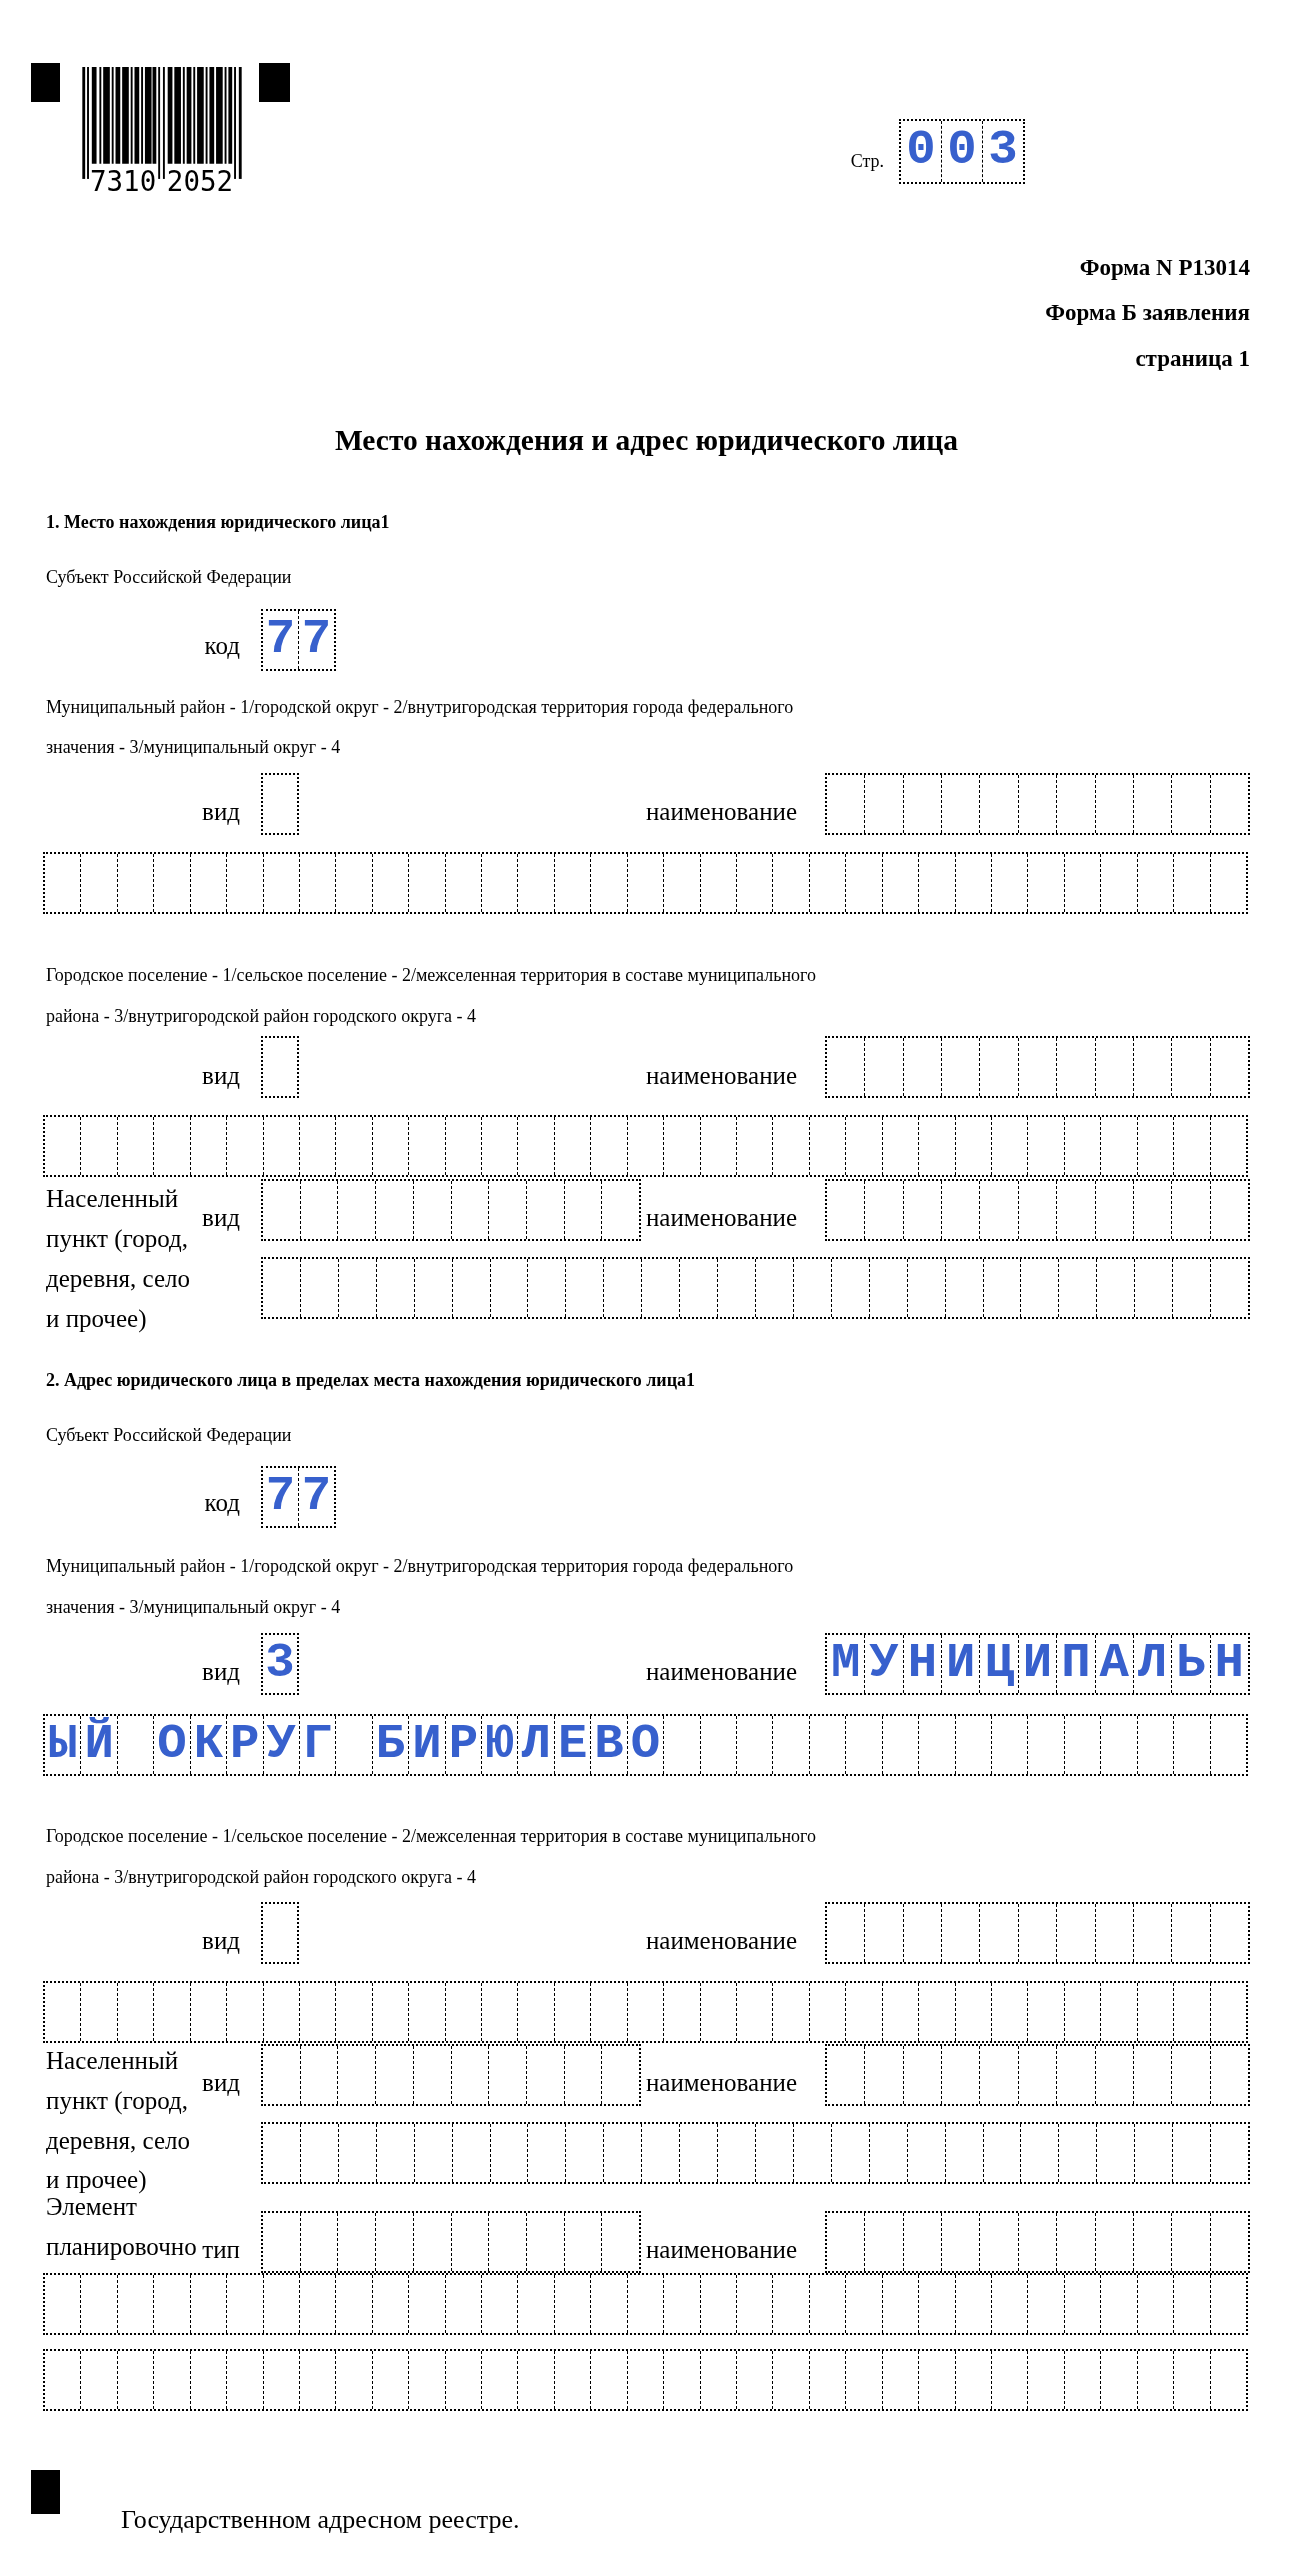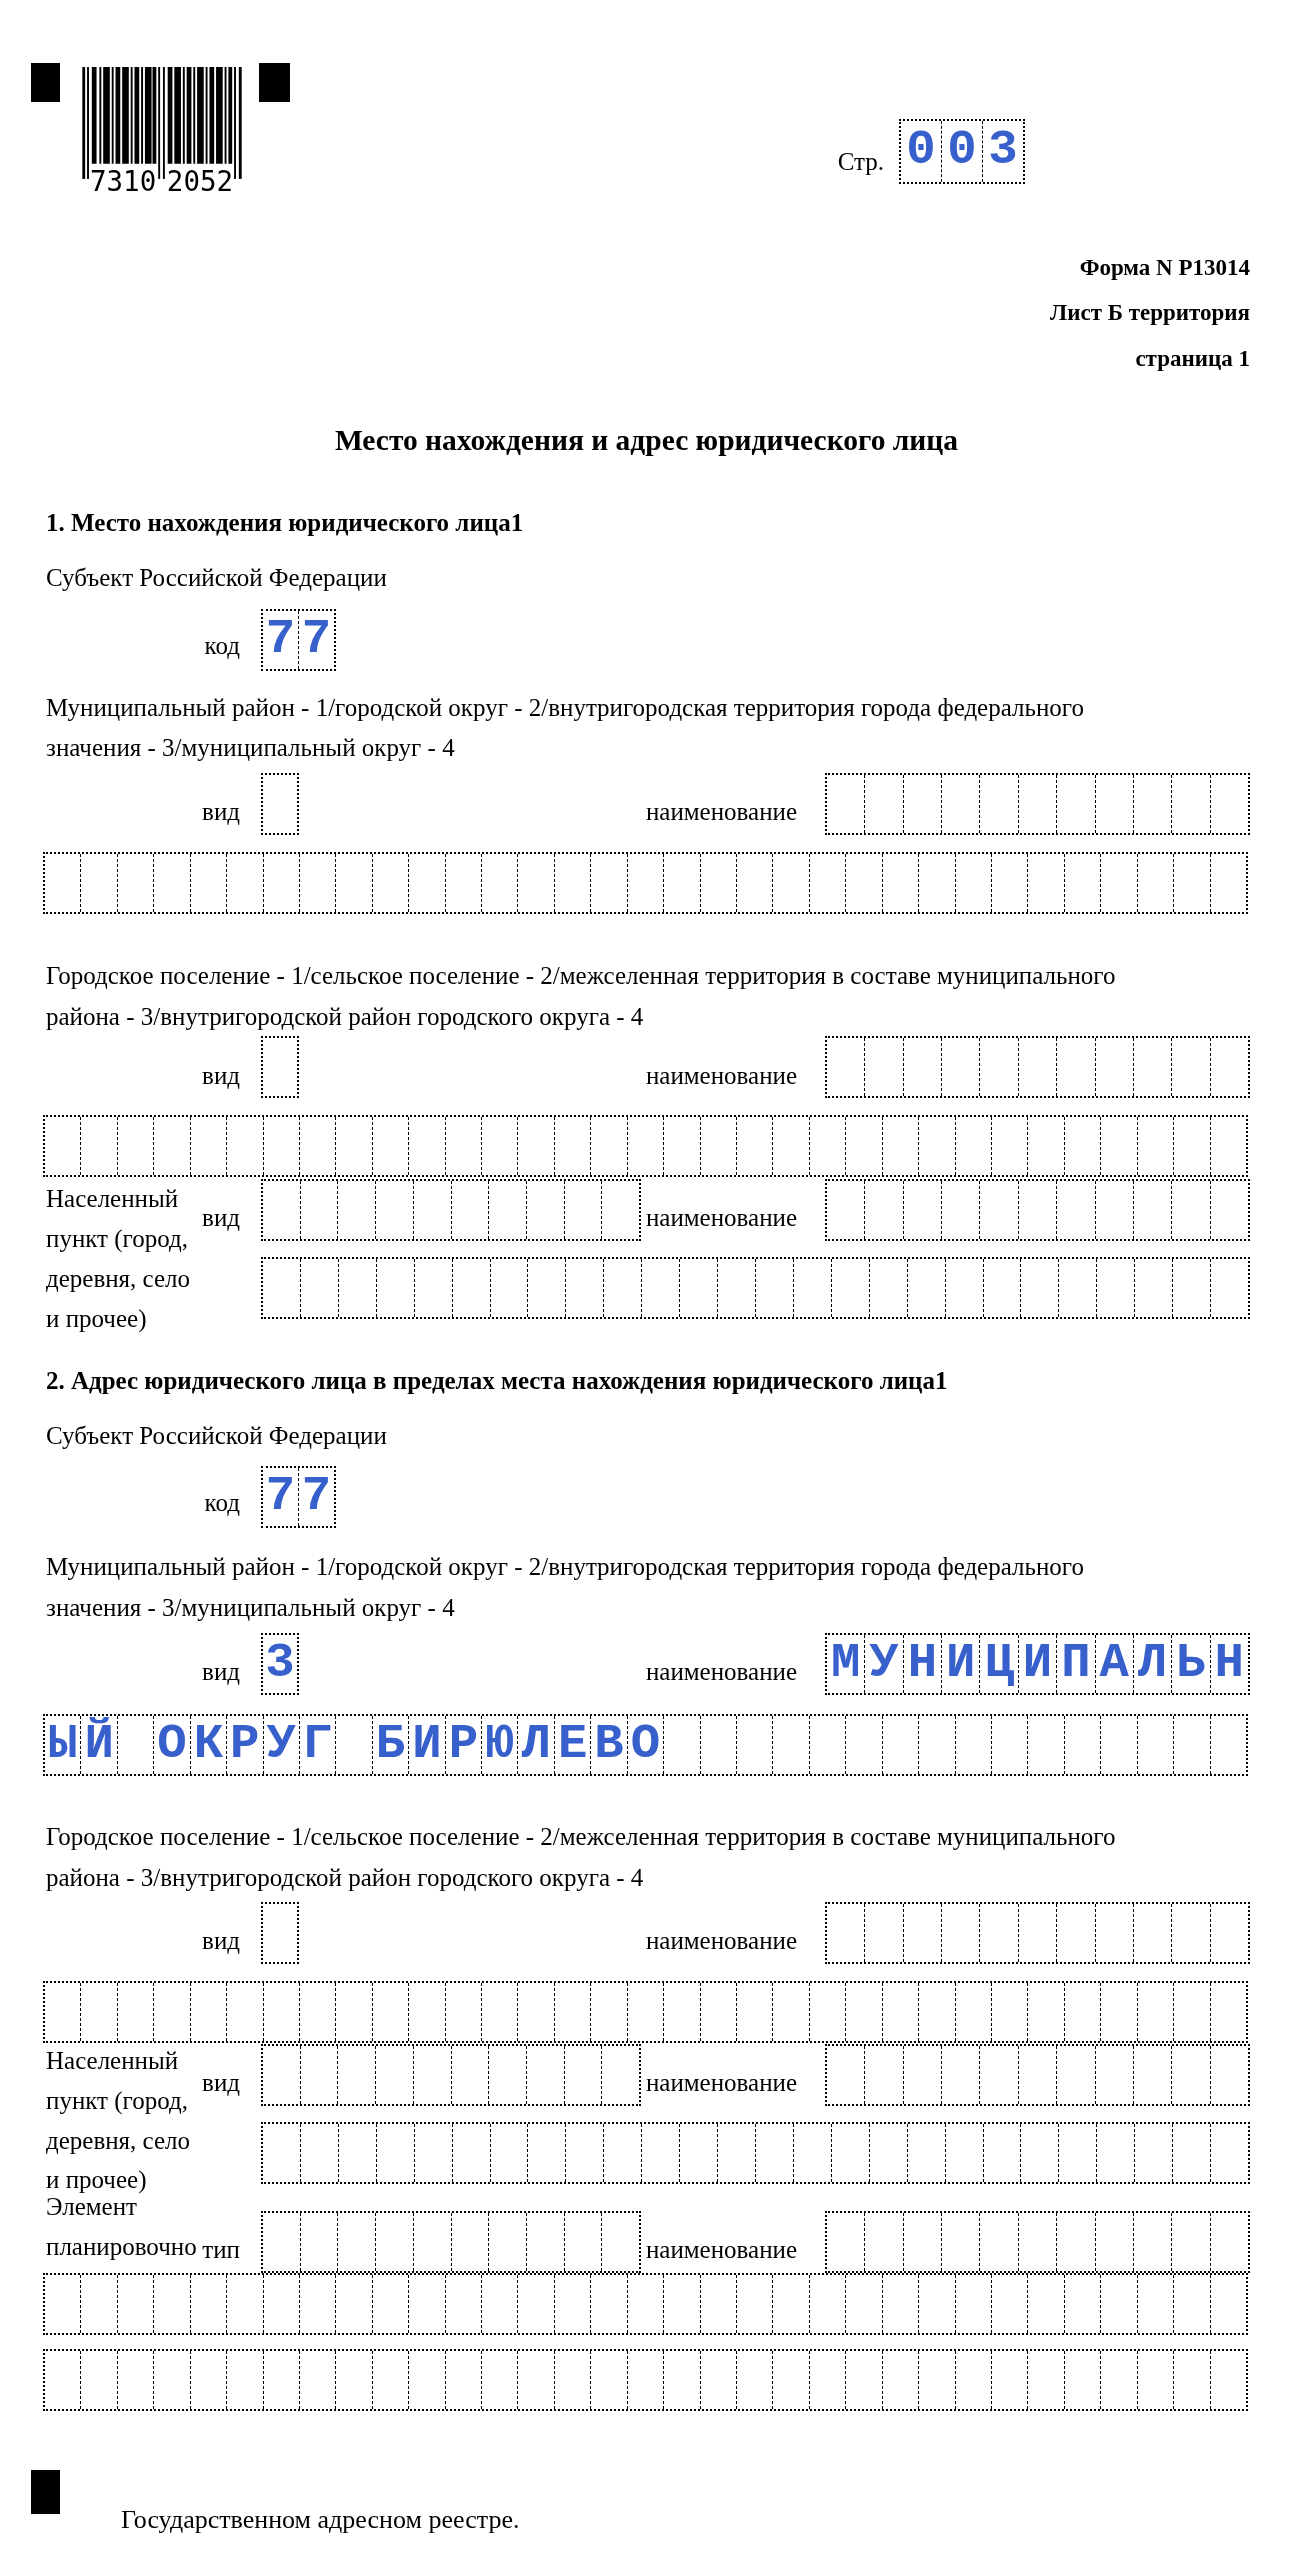--- a/index.html
+++ b/index.html
@@ -2,21 +2,21 @@
 <html style="--ink: #3760cd;font-size:15px"><head>
 <meta charset="utf-8">
 <style>
   html,body{margin:0;padding:0;background:#fff;}
   .page{
     position:relative; width:1293px; height:2576px; background:#fff;
     font-family:"Liberation Serif","DejaVu Serif",serif; color:#000; overflow:hidden;
   }
   .abs{position:absolute;}
   .sq{position:absolute; background:#000;}
-  .txt{position:absolute; font-size:25px; line-height:41px; white-space:nowrap;}
+  .txt{position:absolute; font-size:18px; line-height:41px; white-space:nowrap;}
   .b{font-weight:bold;}
   .title{position:absolute; left:0; width:1293px; text-align:center; font-size:29.5px; font-weight:bold;}
   .rline{position:absolute; right:43px; text-align:right; font-size:23px; font-weight:bold; white-space:nowrap;}
   .lab{position:absolute; font-size:25px; line-height:40px; white-space:nowrap;}
   .lab.r{text-align:right;}
   .cbox{
     position:absolute; display:flex; height:62px; box-sizing:border-box;
     border:2.9px dotted #000; background:#fff;
   }
   .cbox .cell{
@@ -75,21 +75,21 @@
   </svg>
 
   <div class="txt" style="left:732px; top:141px; width:152px; text-align:right;">Стр.</div>
   <div class="cbox pagebox" style="left:899px; top:119px; width:126px;">
       <div class="cell">0</div>
       <div class="cell">0</div>
       <div class="cell">3</div>
     </div>
 
   <div class="rline" style="top:255px;">Форма N Р13014</div>
-  <div class="rline" style="top:300px;">Лист Б территория</div>
+  <div class="rline" style="top:300px;">Форма Б заявления</div>
   <div class="rline" style="top:346px;">страница 1</div>
 
   <div class="title" style="top:424px;">Место нахождения и адрес юридического лица</div>
 
   <div class="txt b" style="left:46px; top:502px;">1. Место нахождения юридического лица1</div>
   <div class="txt" style="left:46px; top:557px;">Субъект Российской Федерации</div>
 
   <div class="lab r" style="left:145px; top:626px; width:95px;">код</div>
   <div class="cbox" style="left:261px; top:609px; width:75px;">
       <div class="cell">7</div>

